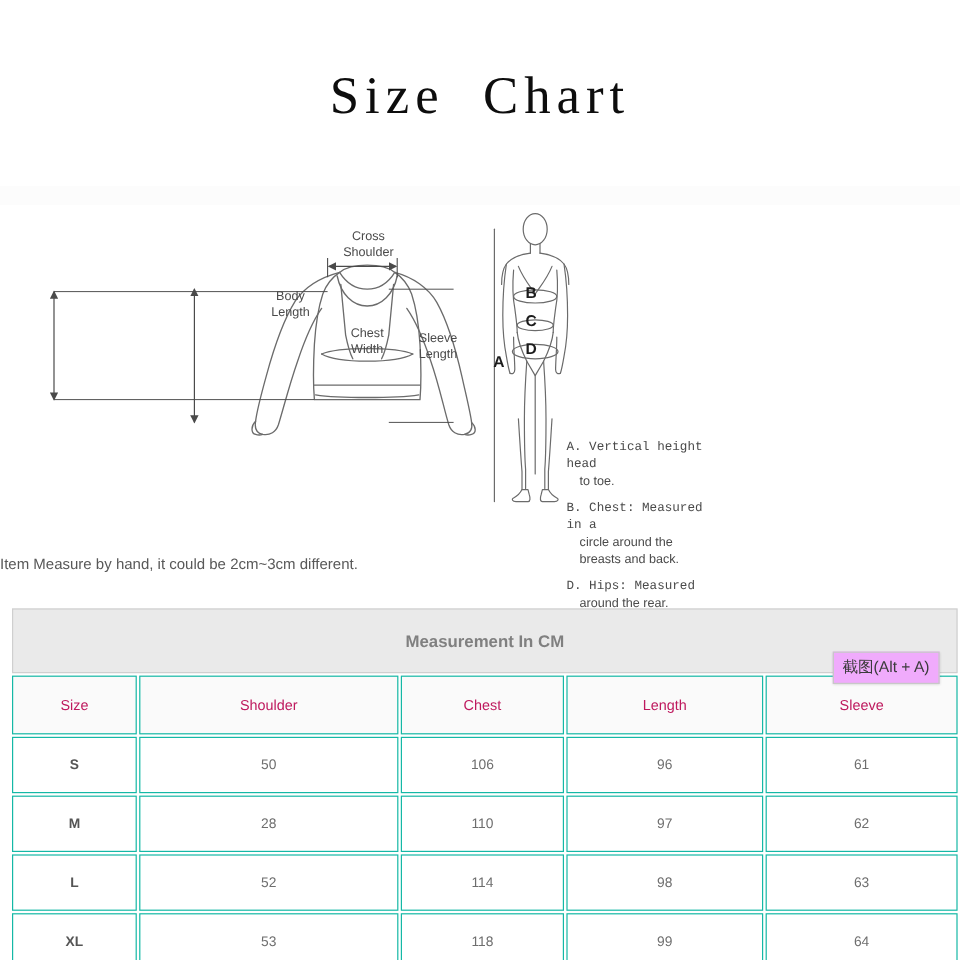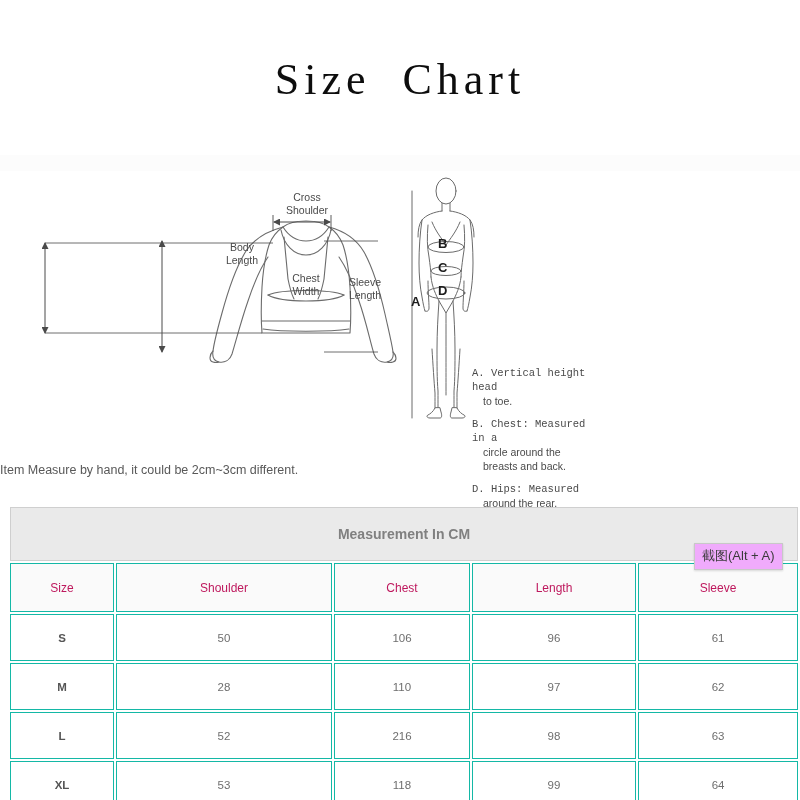--- a/index.html
+++ b/index.html
@@ -308,21 +308,21 @@
         <tr>
           <td class="size-cell">M</td>
           <td>28</td>
           <td>110</td>
           <td>97</td>
           <td>62</td>
         </tr>
         <tr>
           <td class="size-cell">L</td>
           <td>52</td>
-          <td>216</td>
+          <td>114</td>
           <td>98</td>
           <td>63</td>
         </tr>
         <tr>
           <td class="size-cell">XL</td>
           <td>53</td>
           <td>118</td>
           <td>99</td>
           <td>64</td>
         </tr>

